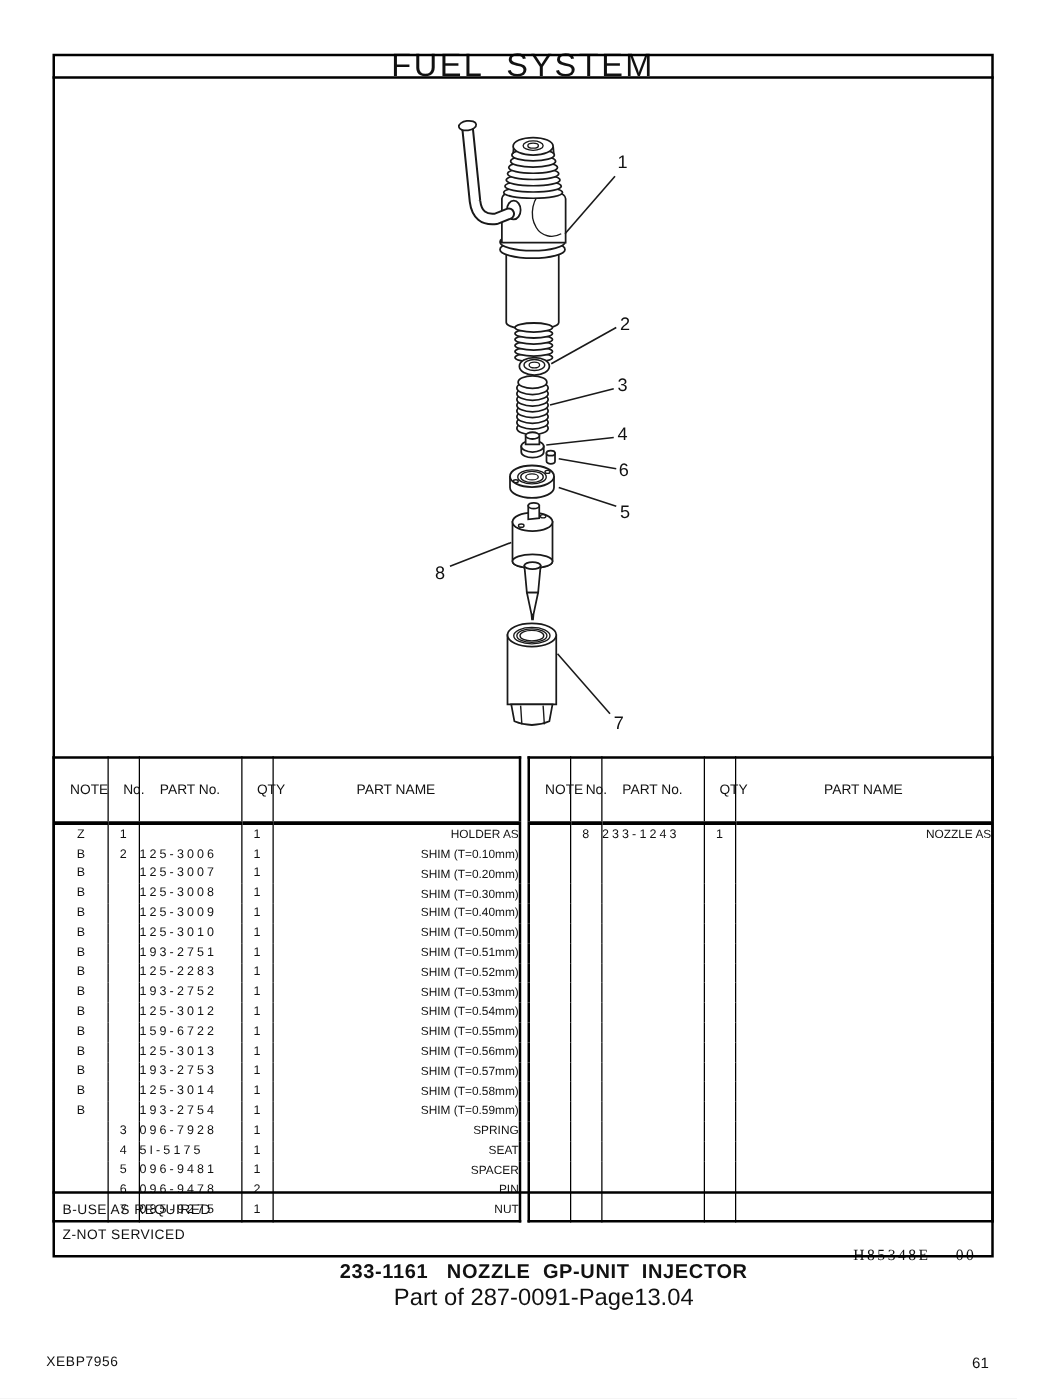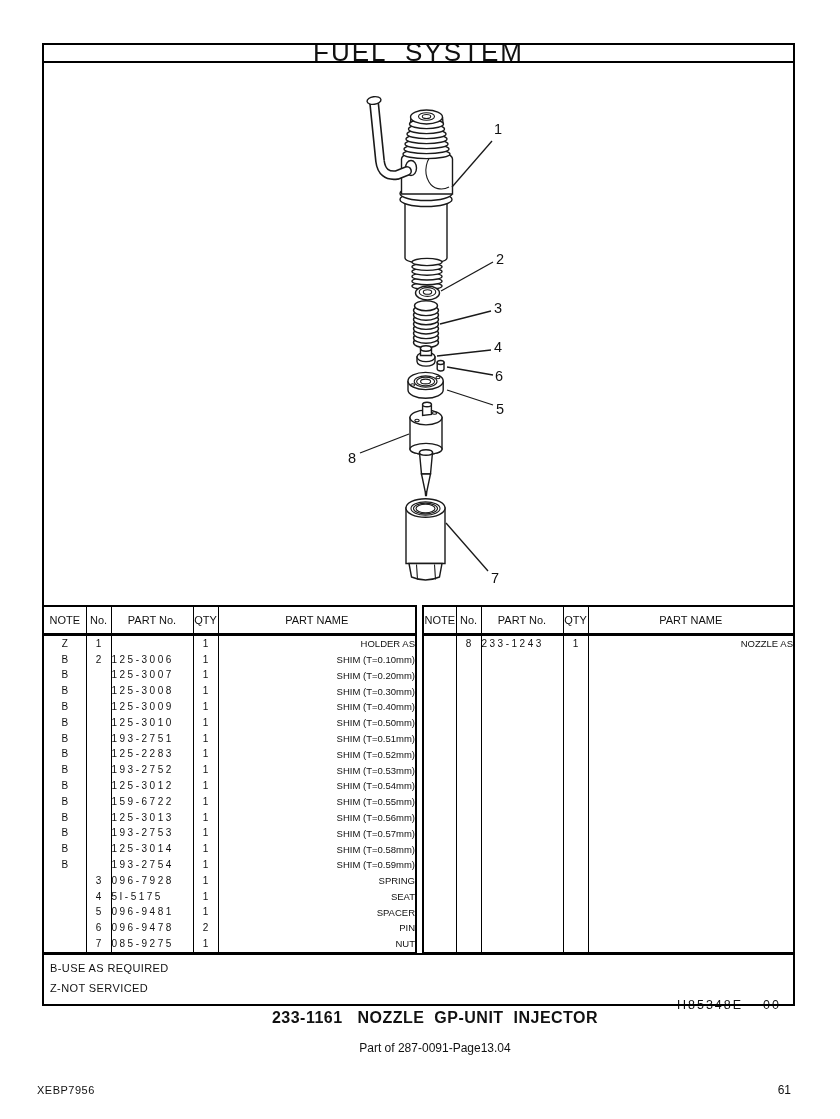--- a/index.html
+++ b/index.html
@@ -13,39 +13,39 @@
   .diagram{position:absolute;left:0;top:33px;width:753px;height:529px;}
   .diagram svg{display:block;width:753px;height:529px;}
 
   .tables{position:absolute;left:0;top:562px;width:753px;height:348px;}
   table.ptable{position:absolute;top:0;border-collapse:collapse;table-layout:fixed;background:#fff;
                border:2px solid #000;}
   table.ptable.left{left:0;width:375px;}
   table.ptable.right{left:380px;width:373px;}
   .ptable th{font-size:11px;font-weight:normal;text-align:center;vertical-align:middle;
              height:26px;border-left:1.5px solid #000;border-right:1.5px solid #000;
-             border-bottom:3px solid #000;padding:0;}
+             border-bottom:3px solid #000;padding:12px;}
   .ptable td{height:15.8px;font-size:10px;padding:0;vertical-align:middle;line-height:1;
              border-left:1.5px solid #000;border-right:1.5px solid #000;overflow:hidden;white-space:nowrap;}
   .ptable td.c0,.ptable td.c1,.ptable td.c3{text-align:center;}
   .ptable td.c2{text-align:left;letter-spacing:2.5px;}
   .ptable td.c4{text-align:right;padding-left:2px;font-size:9.5px;}
 
   .notes{position:absolute;left:0;top:910px;width:100%;height:64px;box-sizing:border-box;
          border-top:2.5px solid #000;}
   .note-line{position:absolute;left:8px;font-size:11px;letter-spacing:.4px;}
   .note-line.n0{top:7px;}
   .note-line.n1{top:27px;}
-  .drawing-ref{position:absolute;right:14px;bottom:5px;font-size:12.5px;letter-spacing:2px;}
+  .drawing-ref{position:absolute;right:14px;bottom:5px;font-size:12.5px;letter-spacing:2px;font-family:Liberation Serif, serif;}
   .drawing-ref .rev{margin-left:20px;}
 
   .caption{position:absolute;left:42px;top:1009px;width:786px;text-align:center;}
   .caption-title{font-size:16px;font-weight:bold;white-space:pre;letter-spacing:.5px;}
   .caption-sn{font-size:13px;margin-top:2px;}
-  .caption-part{font-size:12px;margin-top:14px;}
+  .caption-part{font-size:19px;margin-top:1px;}
 
   .footer-left{position:absolute;left:37px;top:1084px;font-size:11px;letter-spacing:.5px;}
   .footer-right{position:absolute;right:49px;top:1083px;font-size:12px;}
 
   
   .pt{fill:#fff;stroke:#1a1a1a;stroke-width:1.4;}
   .ln{fill:none;stroke:#1a1a1a;stroke-width:1.4;}
   .thin{fill:none;stroke:#1a1a1a;stroke-width:1.1;}
   .leader{fill:none;stroke:#1a1a1a;stroke-width:1.3;}
   .callout{font-family:"Liberation Sans",sans-serif;font-size:14.5px;fill:#111;}

